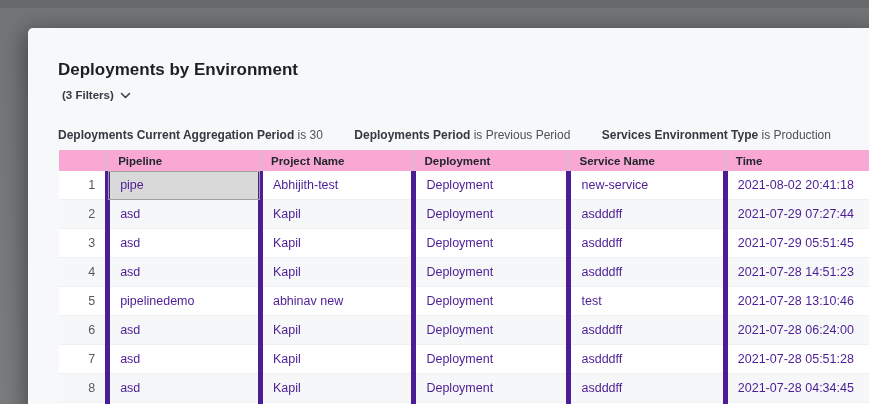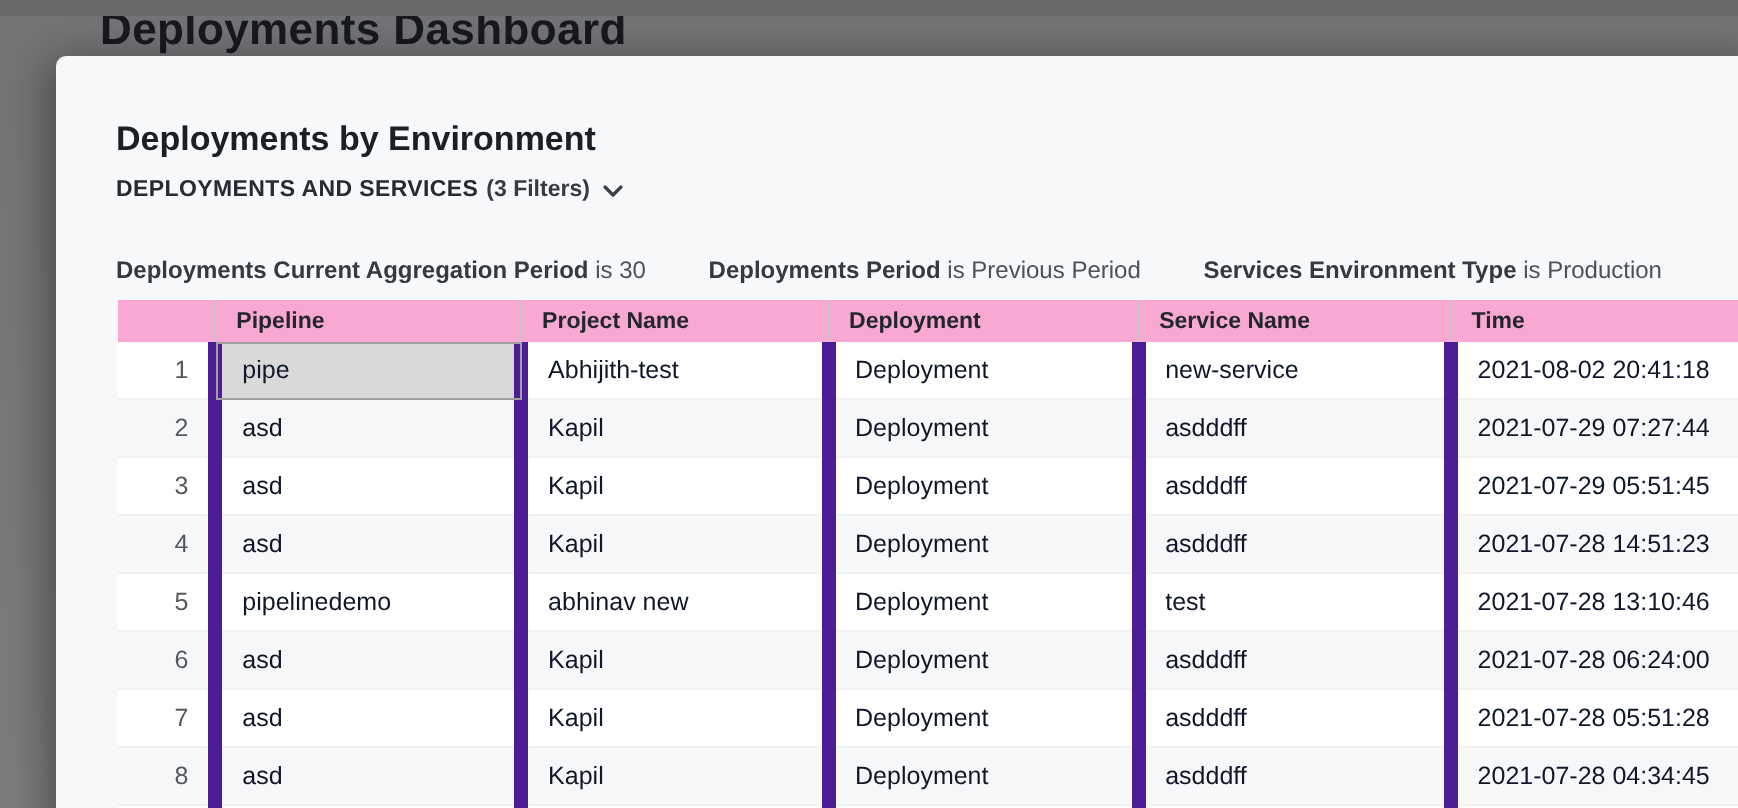--- a/index.html
+++ b/index.html
@@ -55,23 +55,23 @@
   table { border-collapse: collapse; table-layout: fixed; }
   th, td { overflow: hidden; white-space: nowrap; }
   thead th {
     height: 21px; background: #f9a8d4;
     font-size: 11.5px; font-weight: 700; color: #22272d;
     text-align: left; padding: 0 0 0 10px;
     border-left: 1px solid #c3c8cd;
   }
   thead th.corner { border-left: none; }
   tbody td {
-    height: 28px; font-size: 12.5px; color: #0f172a;
+    height: 28px; font-size: 12.5px; color: #4c1d95;
     padding: 0 0 0 10px; background: #ffffff;
-    border-left: 7px solid #4c1d95;
+    border-left: 5px solid #4c1d95;
     border-bottom: 1px solid #eef0f2;
   }
   tbody td.rownum {
     text-align: right; padding: 0 10px 0 0;
     color: #55595e; border-left: none;
   }
   tbody tr:nth-child(even) td { background: #f6f7f8; }
   tbody td.selected {
     background: #d9d9d9 !important;
     outline: 1px solid #a0a0a0; outline-offset: -1px;
@@ -81,29 +81,27 @@
   .col-pipeline { width: 158px; }
   .col-project { width: 159px; }
   .col-deployment { width: 161px; }
   .col-service { width: 162px; }
   .col-time { width: 160px; }
 </style>
 </head>
 <body>
 
 <div class="backdrop">
-  <h1 class="page-title">Deployments Dashboard</h1>
   <div class="top-strip"></div>
 </div>
 
 <div class="modal">
   <h2 class="modal-title">Deployments by Environment</h2>
 
   <div class="section-bar">
-    <span class="section-label">DEPLOYMENTS AND SERVICES</span>
     <span class="section-count">(3 Filters)</span>
     <svg class="chevron" width="11" height="7" viewBox="0 0 11 7">
       <polyline points="1.5,1.5 5.5,5.5 9.5,1.5" fill="none" stroke="#3a4046" stroke-width="1.6" stroke-linecap="round" stroke-linejoin="round"></polyline>
     </svg>
   </div>
 
   <div class="filters-row">
     <span class="filter"><b>Deployments Current Aggregation Period</b> <span>is 30</span></span>
     <span class="filter"><b>Deployments Period</b> <span>is Previous Period</span></span>
     <span class="filter"><b>Services Environment Type</b> <span>is Production</span></span>

